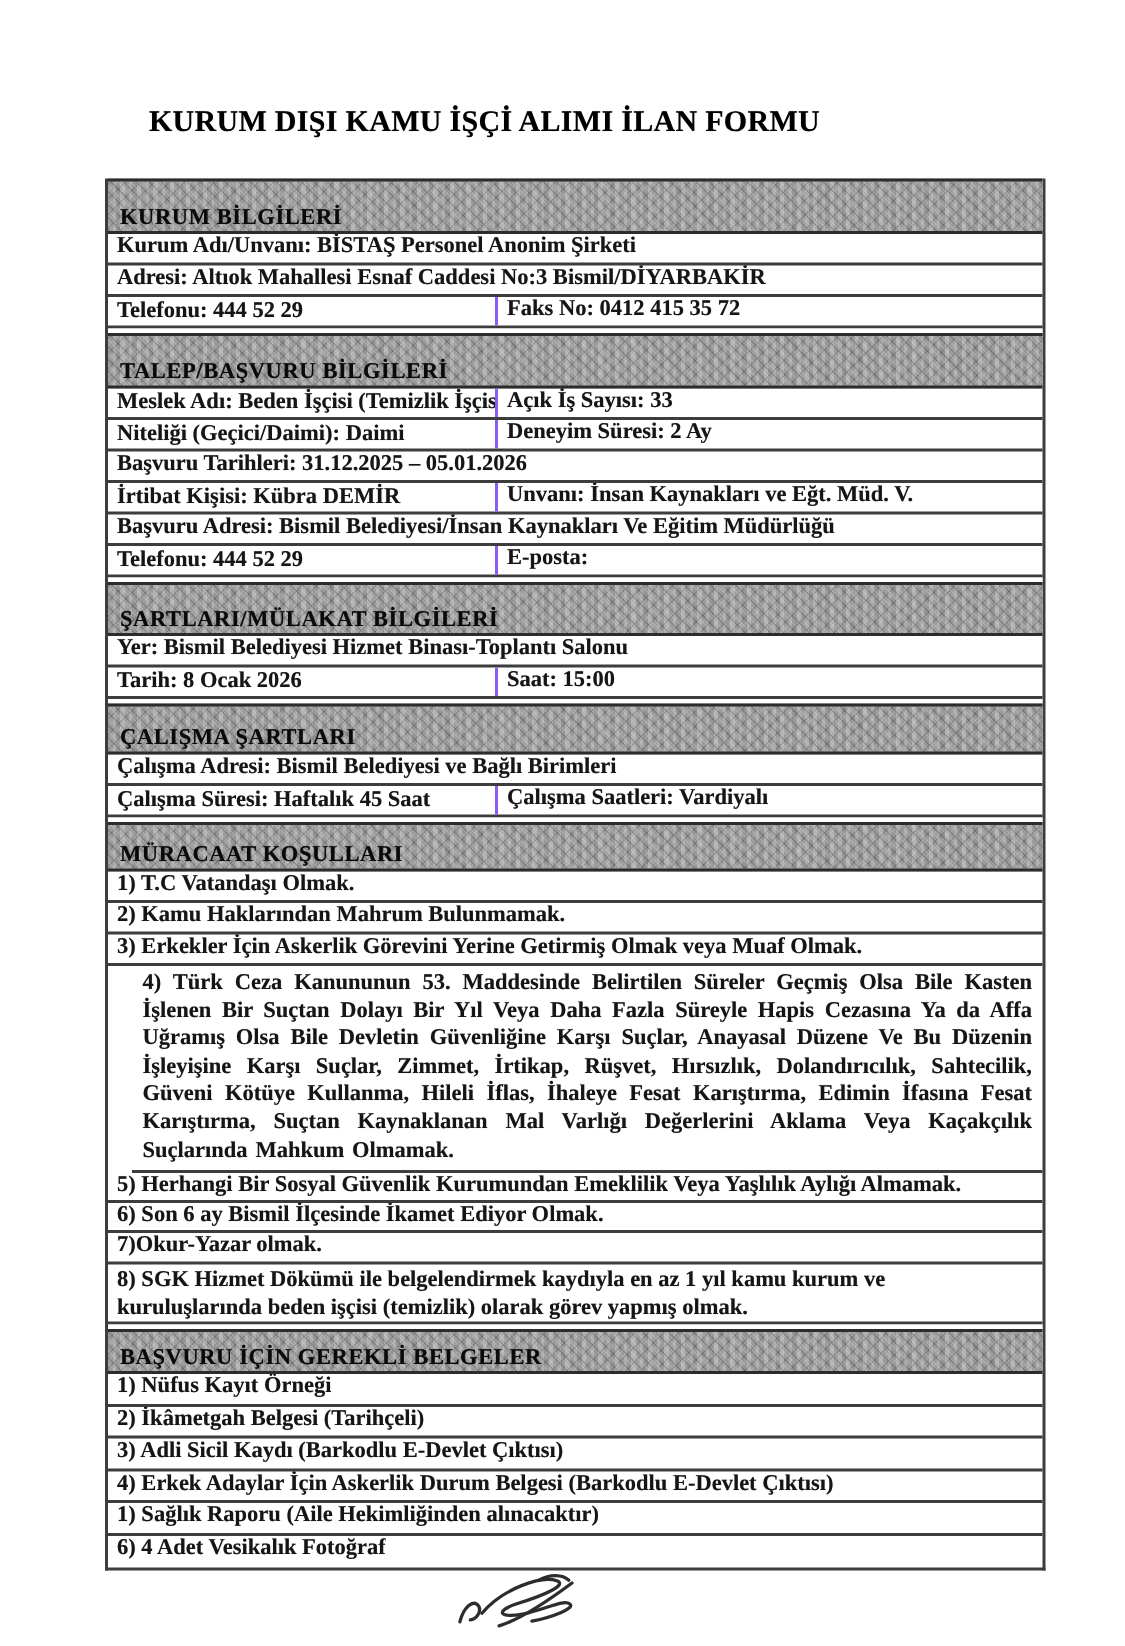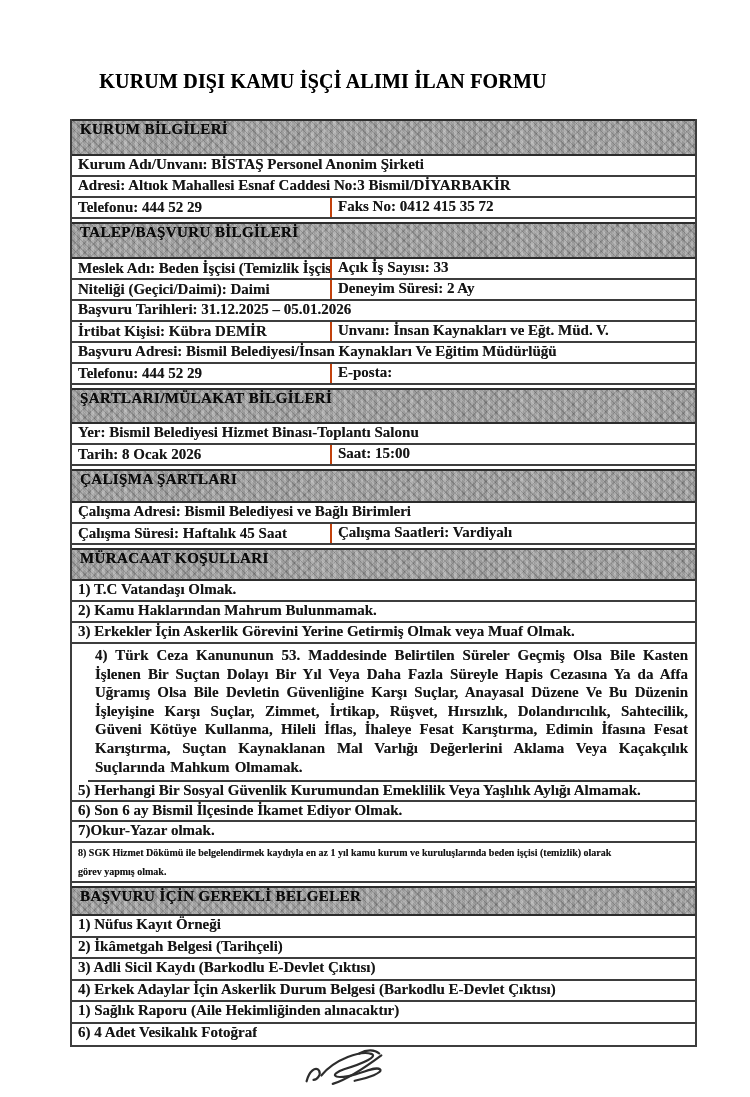--- a/index.html
+++ b/index.html
@@ -12,21 +12,21 @@
     position:absolute;top:70px;left:0;width:646px;text-align:center;
     font-size:20px;letter-spacing:.2px;color:#000000;
     text-shadow:0 0 .5px rgba(0,0,0,.55);
   }
   .form{
     position:absolute;left:70px;top:119px;width:627px;box-sizing:border-box;
     border-left:2px solid #3d3d3d;border-right:2px solid #3d3d3d;border-bottom:2px solid #3d3d3d;
     background:#fff;
   }
   .bar{
-    box-sizing:border-box;display:flex;align-items:flex-start;
+    box-sizing:border-box;display:flex;align-items:flex-end;
     border-top:2px solid #2c2c2c;border-bottom:2px solid #2c2c2c;
     padding-left:8px;font-size:15px;letter-spacing:.4px;color:#0a0a0a;
     text-shadow:0 0 .6px rgba(0,0,0,.6);
     background-color:#a5a5a5;
     background-image:
       repeating-linear-gradient(45deg, rgba(0,0,0,.16) 0 1px, rgba(0,0,0,0) 1px 3px, rgba(255,255,255,.14) 3px 4px, rgba(0,0,0,0) 4px 6px),
       repeating-linear-gradient(-45deg, rgba(0,0,0,.13) 0 1px, rgba(0,0,0,0) 1px 4px, rgba(255,255,255,.10) 4px 5px, rgba(0,0,0,0) 5px 7px),
       repeating-linear-gradient(90deg, #9c9c9c 0 3px, #aaaaaa 3px 5px, #969696 5px 8px, #b0b0b0 8px 11px);
   }
   .b37{height:37px}.b36{height:36px}.b34{height:34px}.b33{height:33px}.b30{height:30px}
@@ -34,34 +34,34 @@
   .row{
     box-sizing:border-box;display:flex;
     border-bottom:2px solid #3d3d3d;font-size:15px;
   }
   .h21{height:21px}.h20{height:20px}.h215{height:21.5px}
   .row .cell{
     padding-left:6px;white-space:nowrap;overflow:hidden;
     text-shadow:0 0 .5px rgba(0,0,0,.45);
   }
   .row .left{
-    flex:0 0 260px;box-sizing:border-box;border-right:2px solid #c2410c;
+    flex:0 0 260px;box-sizing:border-box;border-right:2px solid #8b5cf6;
     align-self:stretch;display:flex;align-items:center;
   }
   .row .right{flex:1 1 auto;}
   .para{
     box-sizing:border-box;border-bottom:2px solid #3d3d3d;
     padding:2px 7px 4px 7px;font-size:15px;line-height:18.6px;
     text-align:justify;word-spacing:1.5px;
     text-shadow:0 0 .5px rgba(0,0,0,.45);
     margin-left:16px;
   }
   .row8{
     box-sizing:border-box;border-bottom:2px solid #3d3d3d;height:40px;
-    padding:1px 7px 0 6px;font-size:10px;line-height:18.5px;
+    padding:1px 7px 0 6px;font-size:15px;line-height:18.5px;
     text-shadow:0 0 .5px rgba(0,0,0,.45);
   }
   .row8 .inner{max-width:545px;}
   .last{border-bottom:none;}
   .signature{position:absolute;left:300px;top:1048px;width:100px;height:42px;}
   .signature svg{transform:rotate(-3deg);}
 </style>
 </head>
 <body>
 

